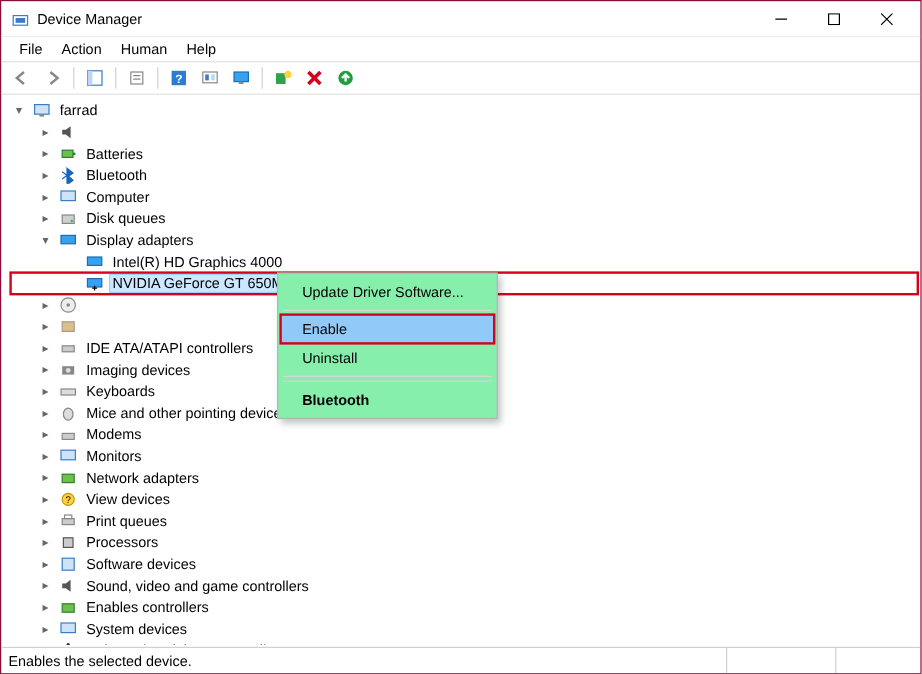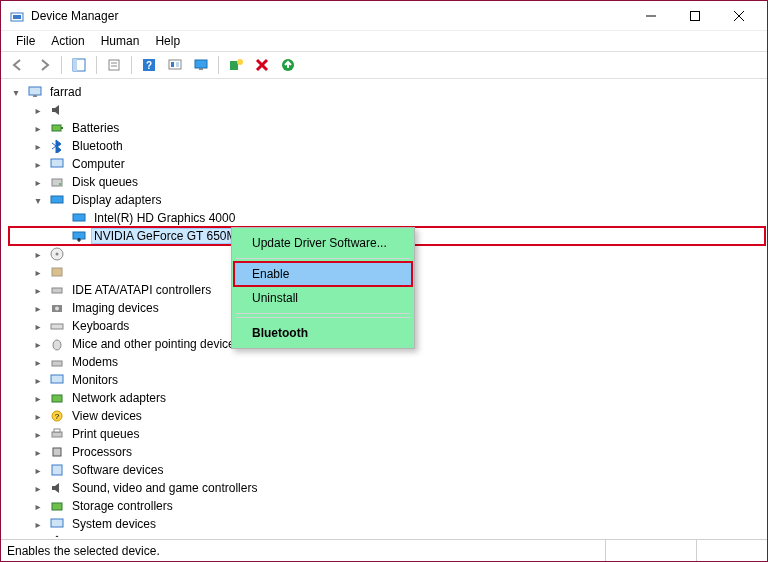--- a/index.html
+++ b/index.html
@@ -385,21 +385,21 @@
         <span class="lbl">Sound, video and game controllers</span>
       </div>
     <div class="row">
         <span class="ind"></span>
         <span class="exp">▸</span>
         <span class="ico">
           <svg width="14" height="14">
             <rect x="2" y="4" width="10" height="7" fill="#6fbf4b" stroke="#2e7d32"></rect>
           </svg>
         </span>
-        <span class="lbl">Storage controllers</span>
+        <span class="lbl">Enables controllers</span>
       </div>
     <div class="row">
         <span class="ind"></span>
         <span class="exp">▸</span>
         <span class="ico">
           <svg width="14" height="14">
             <rect x="1" y="2" width="12" height="8" fill="#cfe3f6" stroke="#3a7cc7"></rect>
           </svg>
         </span>
         <span class="lbl">System devices</span>

